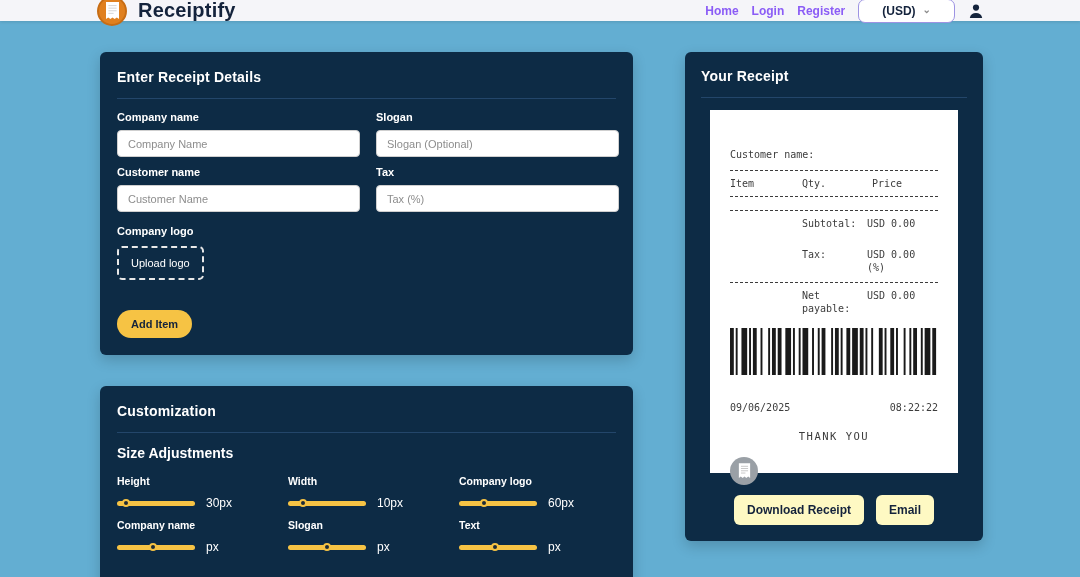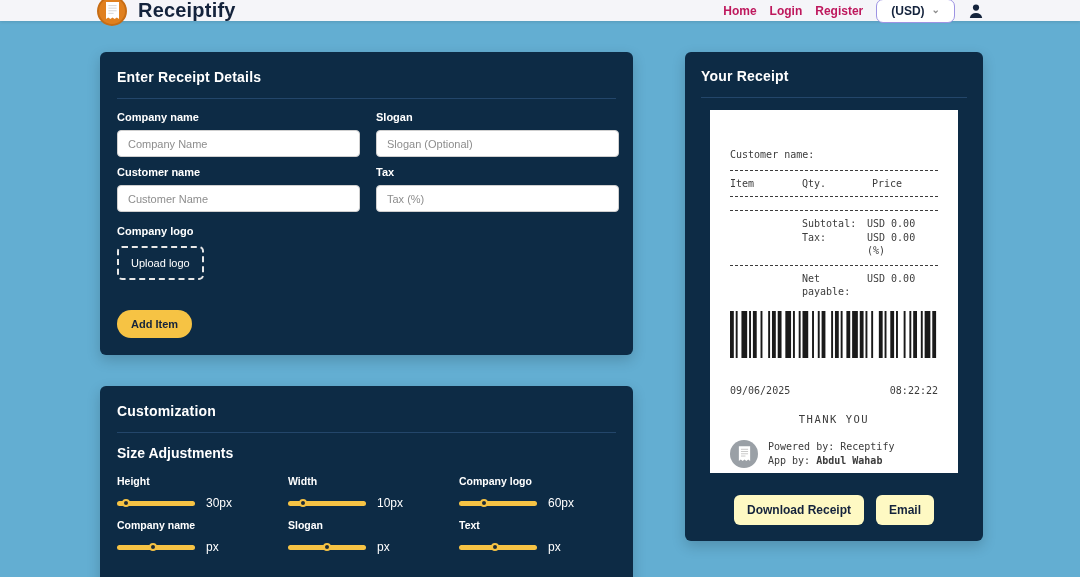--- a/index.html
+++ b/index.html
@@ -8,23 +8,23 @@
 
   
   .header { height:21px; background:#f5f5f9; display:flex; align-items:center;
             justify-content:space-between; padding:0 96px 0 97px;
             box-shadow:0 1px 3px rgba(0,0,0,.12); position:relative; z-index:2; }
   .brand { display:flex; align-items:center; gap:11px; cursor:pointer; }
   .brand-circle { width:30px; height:30px; border-radius:50%; background:#e0801f;
                   border:2px solid #c76d15; display:flex; align-items:center; justify-content:center; }
   .brand-title { font-size:20px; font-weight:800; color:#14233c; letter-spacing:.2px; }
   .header-right { display:flex; align-items:center; gap:13px; }
-  .nav-link { font-size:12px; font-weight:700; color:#be185d; cursor:pointer; }
+  .nav-link { font-size:12px; font-weight:700; color:#8b5cf6; cursor:pointer; }
   .currency-select { display:flex; align-items:center; gap:7px; background:#fff;
-                     border:1.5px solid #9d93e3; border-radius:7px; padding:4px 14px;
+                     border:1.5px solid #9d93e3; border-radius:7px; padding:4px 23px;
                      font-size:12px; font-weight:700; color:#14233c; cursor:pointer; }
   .chev { font-size:10px; color:#8a8a8a; line-height:6px; transform:translateY(-1px); }
   .user-icon { width:16px; height:16px; cursor:pointer; }
 
   
   .main { display:flex; gap:52px; padding:31px 0 0 100px; }
   .left-col { width:533px; display:flex; flex-direction:column; gap:31px; }
   .card { background:#0d2b45; border-radius:6px; padding:17px;
           box-shadow:0 5px 14px rgba(0,0,0,.18); color:#fff; }
   .card-title { font-size:14px; font-weight:700; letter-spacing:.2px; }
@@ -60,21 +60,21 @@
   .receipt-card { width:298px; align-self:flex-start; padding:16px; }
   .receipt { width:248px; height:363px; margin:2px auto 0 auto; background:#fff;
              padding:38px 20px 0 20px; font-family:"DejaVu Sans Mono", monospace;
              font-size:10px; color:#3c3c3c; }
   .r-line { line-height:13px; }
   .r-dash { border-bottom:1.5px dashed #3c3c3c; height:1px; }
   .r-dash.d1 { margin-top:9px; } .r-dash.d2 { margin-top:7px; }
   .r-dash.d3 { margin-top:13px; } .r-dash.d4 { margin-top:8px; }
   .r-cols { display:grid; grid-template-columns:72px 70px auto; margin-top:7px; }
   .r-totals { display:grid; grid-template-columns:72px 65px auto; margin-top:6px; line-height:13px; }
-  .r-totals.tight { margin-top:1px; }
+  .r-totals.tight { margin-top:18px; }
   .barcode { margin-top:13px; height:47px; width:208px; }
   .r-datetime { display:flex; justify-content:space-between; margin-top:25px; }
   .r-thanks { text-align:center; margin-top:17px; letter-spacing:1.5px; font-size:10.5px; }
   .r-footer { display:flex; align-items:center; gap:10px; margin-top:15px; }
   .r-footer-circle { width:28px; height:28px; border-radius:50%; background:#9aa0a6;
                      flex:0 0 28px; display:flex; align-items:center; justify-content:center; }
   .r-footer-text { line-height:14px; }
   .r-bold { font-weight:700; }
 
   .receipt-actions { display:flex; justify-content:center; gap:12px; margin-top:22px; }
@@ -282,24 +282,20 @@
       <div class="r-footer">
         <div class="r-footer-circle">
           <svg width="13" height="16" viewBox="0 0 15 18">
             <path fill="#ffffff" d="M1 0h13v17l-2.2-1.6L9.6 17 7.5 15.4 5.4 17 3.2 15.4 1 17z"></path>
             <rect x="3.4" y="3" width="8.2" height="1.1" fill="#c7c7c7"></rect>
             <rect x="3.4" y="5.6" width="8.2" height="1.1" fill="#c7c7c7"></rect>
             <rect x="3.4" y="8.2" width="8.2" height="1.1" fill="#c7c7c7"></rect>
             <rect x="3.4" y="10.8" width="5.2" height="1.1" fill="#c7c7c7"></rect>
           </svg>
         </div>
-        <div class="r-footer-text">
-          <div>Powered by: Receptify</div>
-          <div><span>App by: </span><span class="r-bold">Abdul Wahab</span></div>
-        </div>
       </div>
     </div>
 
     <div class="receipt-actions">
       <button class="action-btn">Download Receipt</button>
       <button class="action-btn">Email</button>
     </div>
   </div>
 </div>
 

